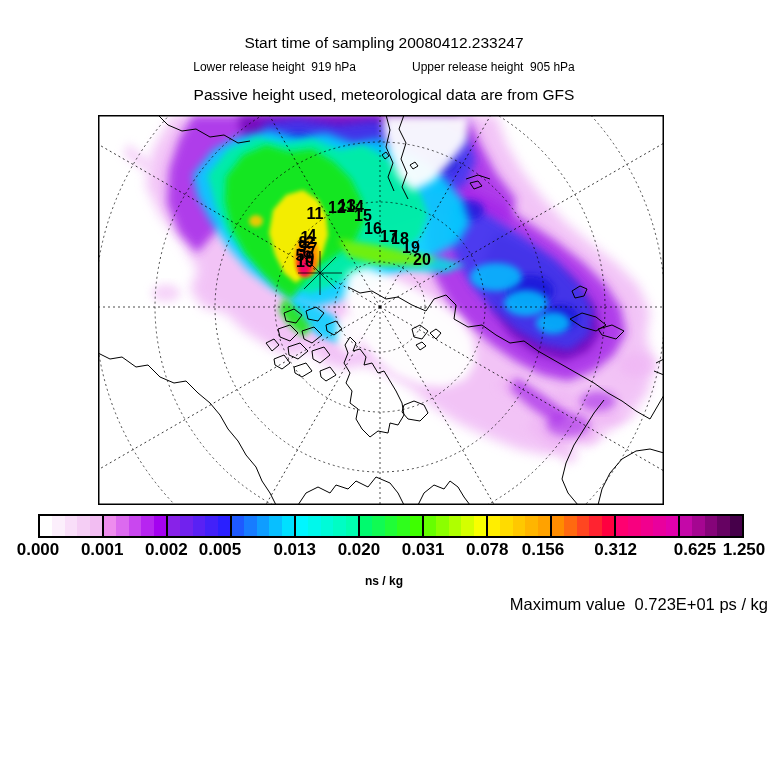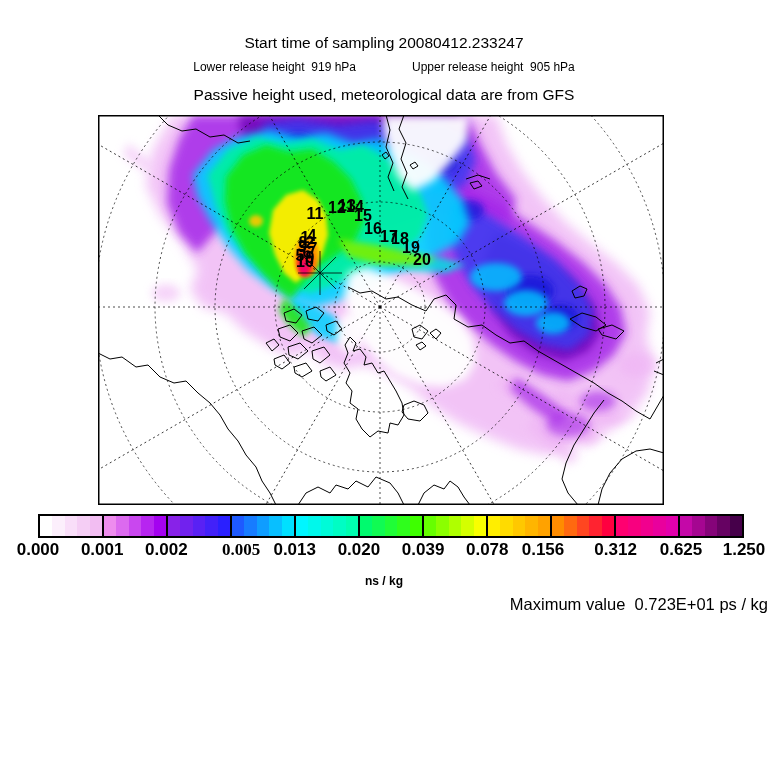--- a/index.html
+++ b/index.html
@@ -274,27 +274,27 @@
         <div class="cb-cell" style="background: rgb(165, 6, 145);"></div>
         <div class="cb-cell" style="background: rgb(133, 4, 121);"></div>
         <div class="cb-cell" style="background: rgb(102, 2, 98);"></div>
         <div class="cb-cell" style="background: rgb(70, 0, 74);"></div>
       </div>
     </div>
   <div id="cbar-ticks">
       <span class="cb-tick" style="left: 0px;">0.000</span>
       <span class="cb-tick" style="left: 64.1818px;">0.001</span>
       <span class="cb-tick" style="left: 128.364px;">0.002</span>
-      <span class="cb-tick" style="left: 203px; font-family: Liberation Serif, serif;">0.005</span>
+      <span class="cb-tick" style="left: 182px;">0.005</span>
       <span class="cb-tick" style="left: 256.727px;">0.013</span>
       <span class="cb-tick" style="left: 320.909px;">0.020</span>
-      <span class="cb-tick" style="left: 385.091px;">0.039</span>
+      <span class="cb-tick" style="left: 385.091px;">0.031</span>
       <span class="cb-tick" style="left: 449.273px;">0.078</span>
       <span class="cb-tick" style="left: 505px;">0.156</span>
       <span class="cb-tick" style="left: 577.636px;">0.312</span>
-      <span class="cb-tick" style="left: 643px;">0.625</span>
+      <span class="cb-tick" style="left: 657px;">0.625</span>
       <span class="cb-tick" style="left: 706px;">1.250</span>
     </div>
 
   <div class="hline" id="unit-line">ns / kg</div>
 
   <div class="hline" id="max-line">Maximum value  0.723E+01 ps / kg</div>
 </div>
 
 </body></html>

